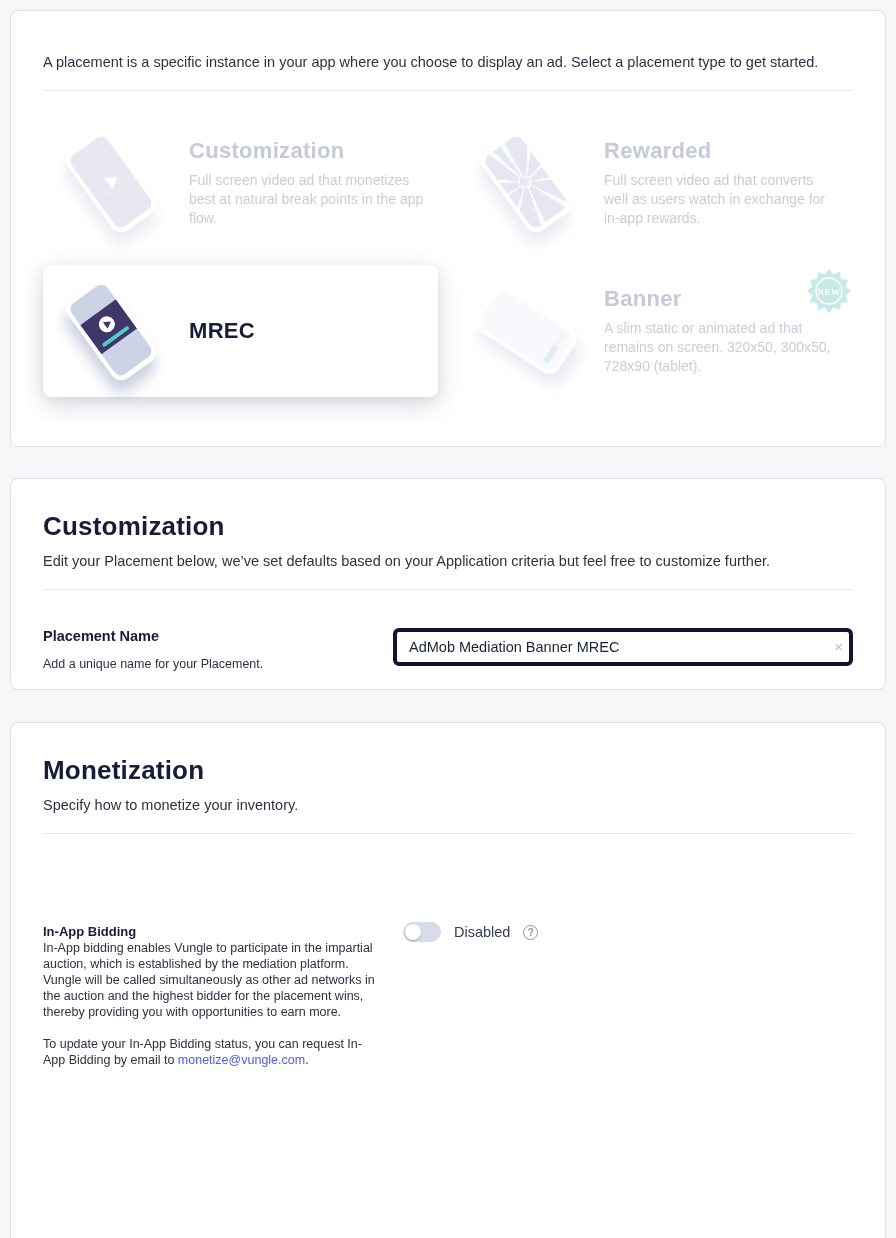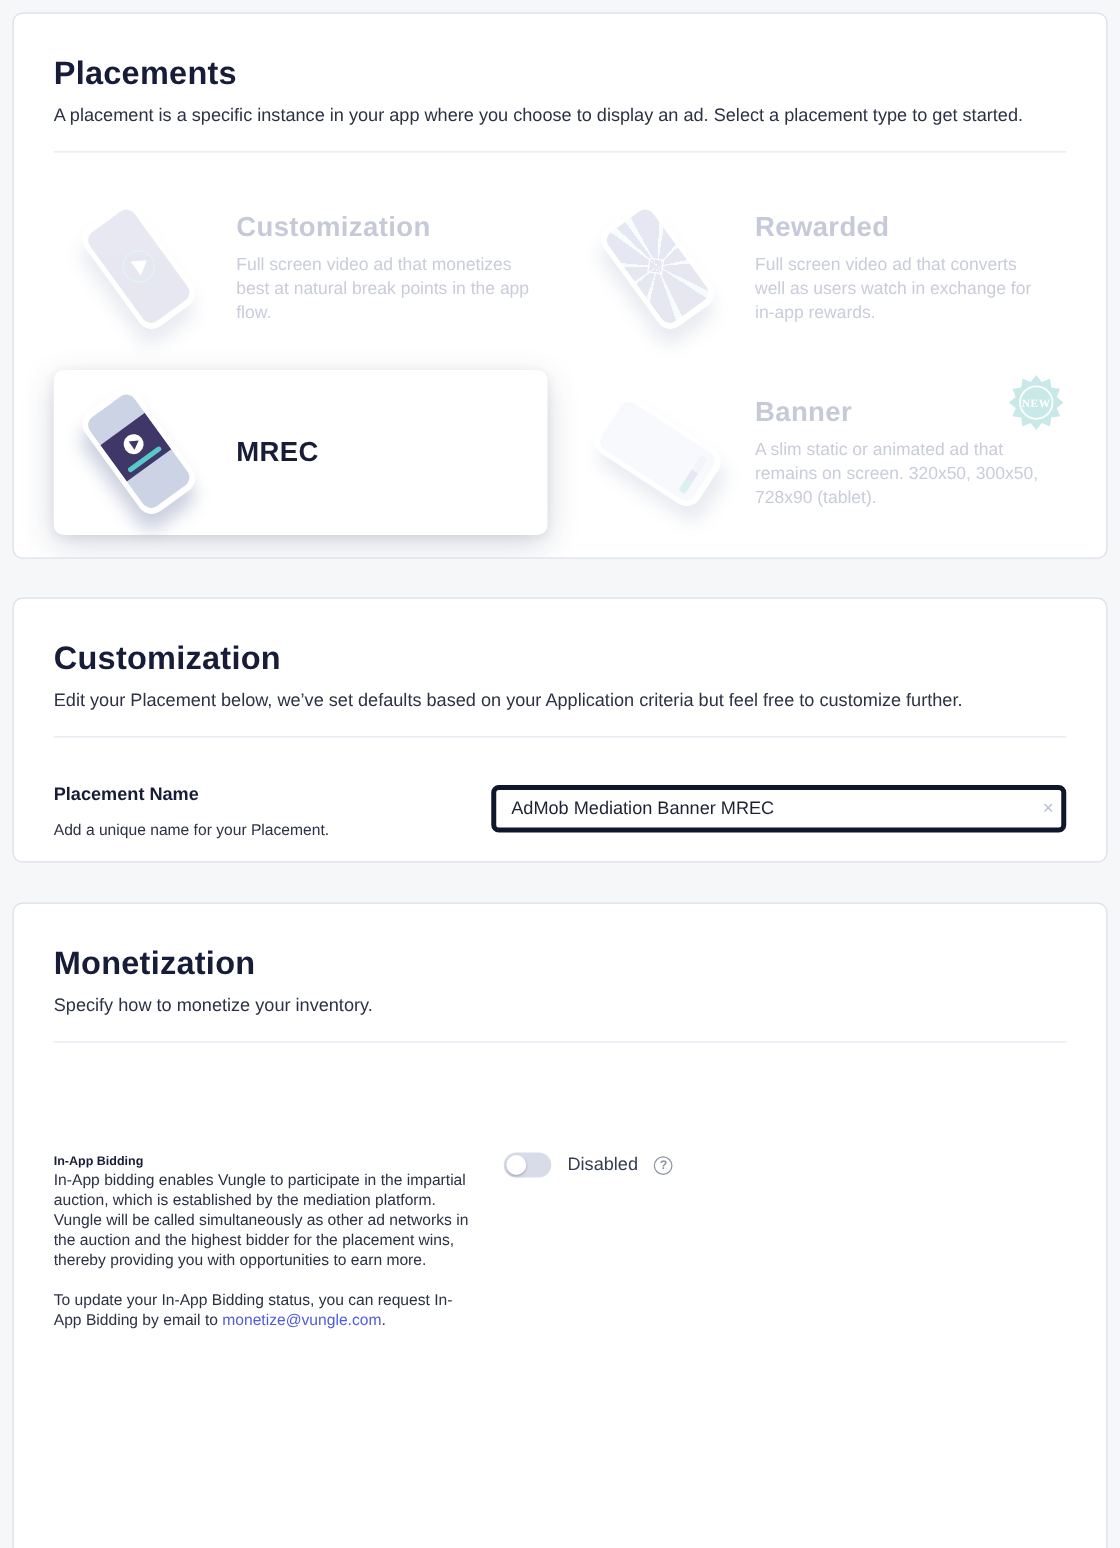--- a/index.html
+++ b/index.html
@@ -152,21 +152,21 @@
   }
   .clear-x {
     position:absolute; right:10px; top:9px;
     font-size:15px; color:#b7bfd0; cursor:pointer; line-height:20px;
   }
 
   
   #monetization-card { height:537px; margin-bottom:32px; }
   .bidding-row { display:flex; align-items:flex-start; margin-top:90px; }
   .bidding-left { width:332px; }
-  .bidding-label { font-size:10px; font-weight:700; color:#171c38; }
+  .bidding-label { font-size:13px; font-weight:700; color:#171c38; }
   .bidding-desc { font-size:12.5px; line-height:16px; color:#2c3144; margin-top:1px; }
   .bidding-note { font-size:12.5px; line-height:16px; color:#2c3144; margin-top:16px; }
   .bidding-note a { color:#4d5ce0; text-decoration:none; }
   .toggle-group { display:flex; align-items:center; gap:13px; margin-left:28px; margin-top:-2px; }
   .toggle {
     width:38px; height:20px; border-radius:10px;
     background:#d7dce8; position:relative; cursor:pointer;
   }
   .toggle .knob {
     position:absolute; left:2px; top:2px; width:16px; height:16px;
@@ -192,21 +192,20 @@
     background:#0ea5e9; border:1px solid #565c70; color:#272c3f; padding:0 32px;
   }
   .btn-continue {
     background:#5a5ce0; border:none; color:#fff;
   }
 </style>
 </head>
 <body>
 
 <section class="card" id="placements-card">
-  <h1>Placements</h1>
   <div class="subtitle">A placement is a specific instance in your app where you choose to display an ad. Select a placement type to get started.</div>
   <hr class="divider">
 
   <div class="ptype-grid">
 
     <div class="ptype">
       <div class="phone-wrap faded">
         <div class="phone">
           <div class="screen inter"></div>
           <div class="notch"></div>

